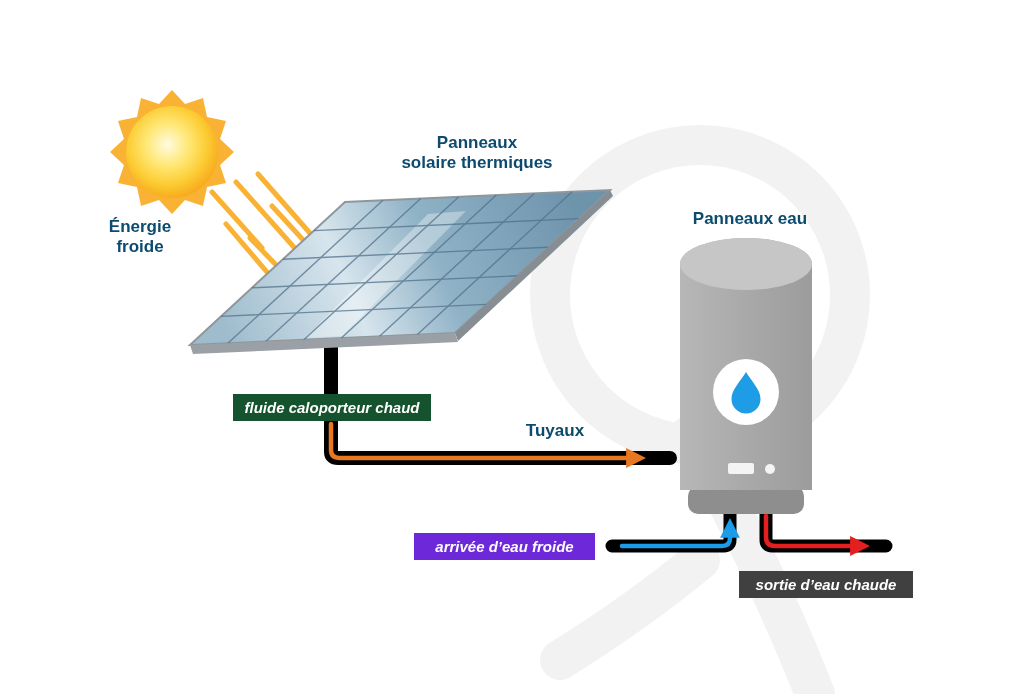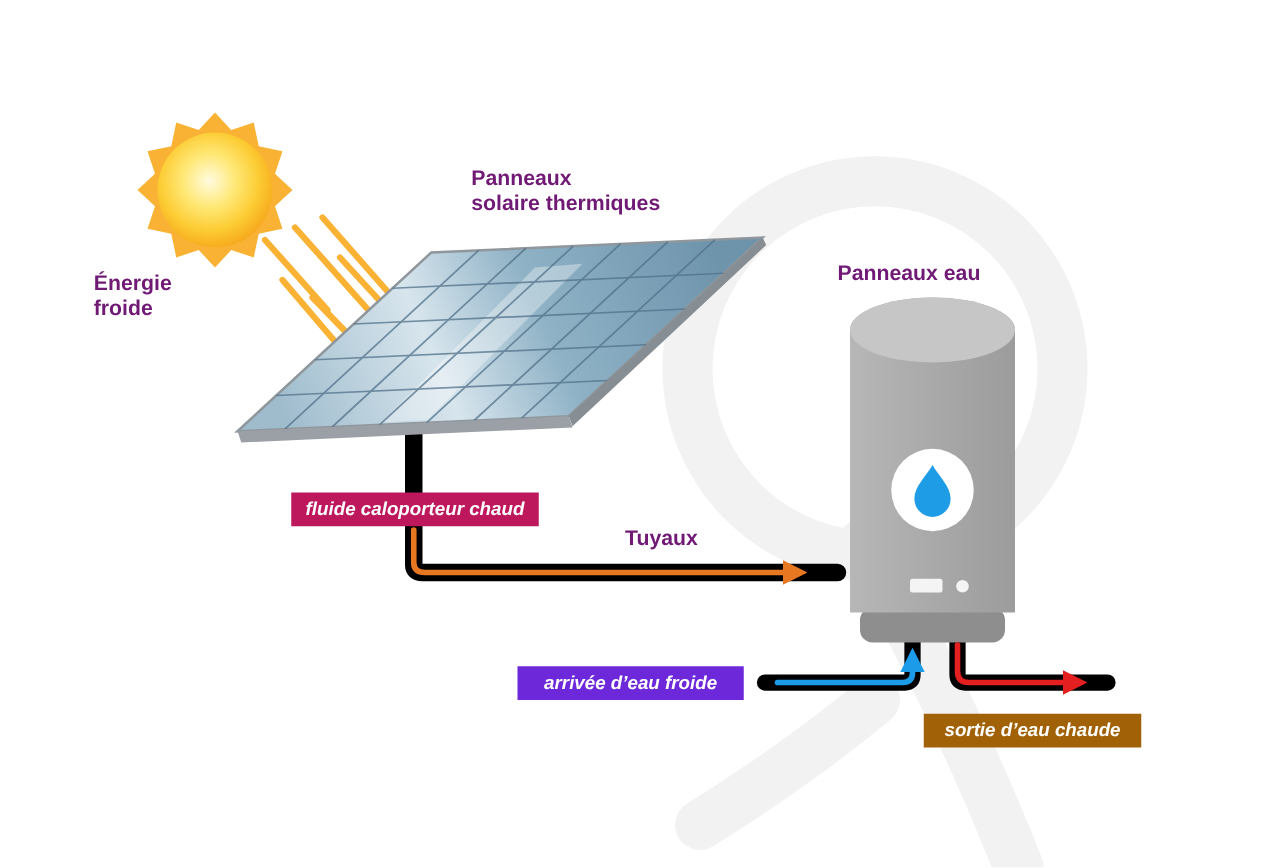--- a/index.html
+++ b/index.html
@@ -2,22 +2,22 @@
 <html><head>
 <meta charset="utf-8">
 <style>
   html,body{margin:0;padding:0;background:#ffffff;}
   .stage{
     position:relative;width:1024px;height:694px;background:#ffffff;overflow:hidden;
     font-family:"Liberation Sans", sans-serif;
   }
   .stage svg{position:absolute;left:0;top:0;}
   .lbl{
-    position:absolute;color:#701a75;font-weight:bold;font-size:17px;
-    line-height:1.18;text-align:left;white-space:nowrap;
+    position:absolute;color:#0c4a6e;font-weight:bold;font-size:17px;
+    line-height:1.18;text-align:center;white-space:nowrap;
   }
   .tag{
     position:absolute;color:#ffffff;font-weight:bold;font-style:italic;font-size:15px;
     display:flex;align-items:center;justify-content:center;white-space:nowrap;
   }
 </style>
 </head>
 <body>
 
 <div class="stage">
@@ -118,19 +118,19 @@
 
   <div class="lbl" style="left:377px;top:133px;width:200px;">
     <div>Panneaux</div>
     <div>solaire thermiques</div>
   </div>
 
   <div class="lbl" style="left:670px;top:209px;width:160px;">Panneaux eau</div>
 
   <div class="lbl" style="left:500px;top:421px;width:110px;">Tuyaux</div>
 
-  <div class="tag" style="left:233px;top:394px;width:198px;height:27px;background:#be185d;">fluide caloporteur chaud</div>
+  <div class="tag" style="left:233px;top:394px;width:198px;height:27px;background:#14532d;">fluide caloporteur chaud</div>
 
   <div class="tag" style="left:414px;top:533px;width:181px;height:27px;background:#6d28d9;">arrivée d’eau froide</div>
 
-  <div class="tag" style="left:739px;top:571px;width:174px;height:27px;background:#a16207;">sortie d’eau chaude</div>
+  <div class="tag" style="left:739px;top:571px;width:174px;height:27px;background:#404040;">sortie d’eau chaude</div>
 
 </div>
 
 </body></html>

